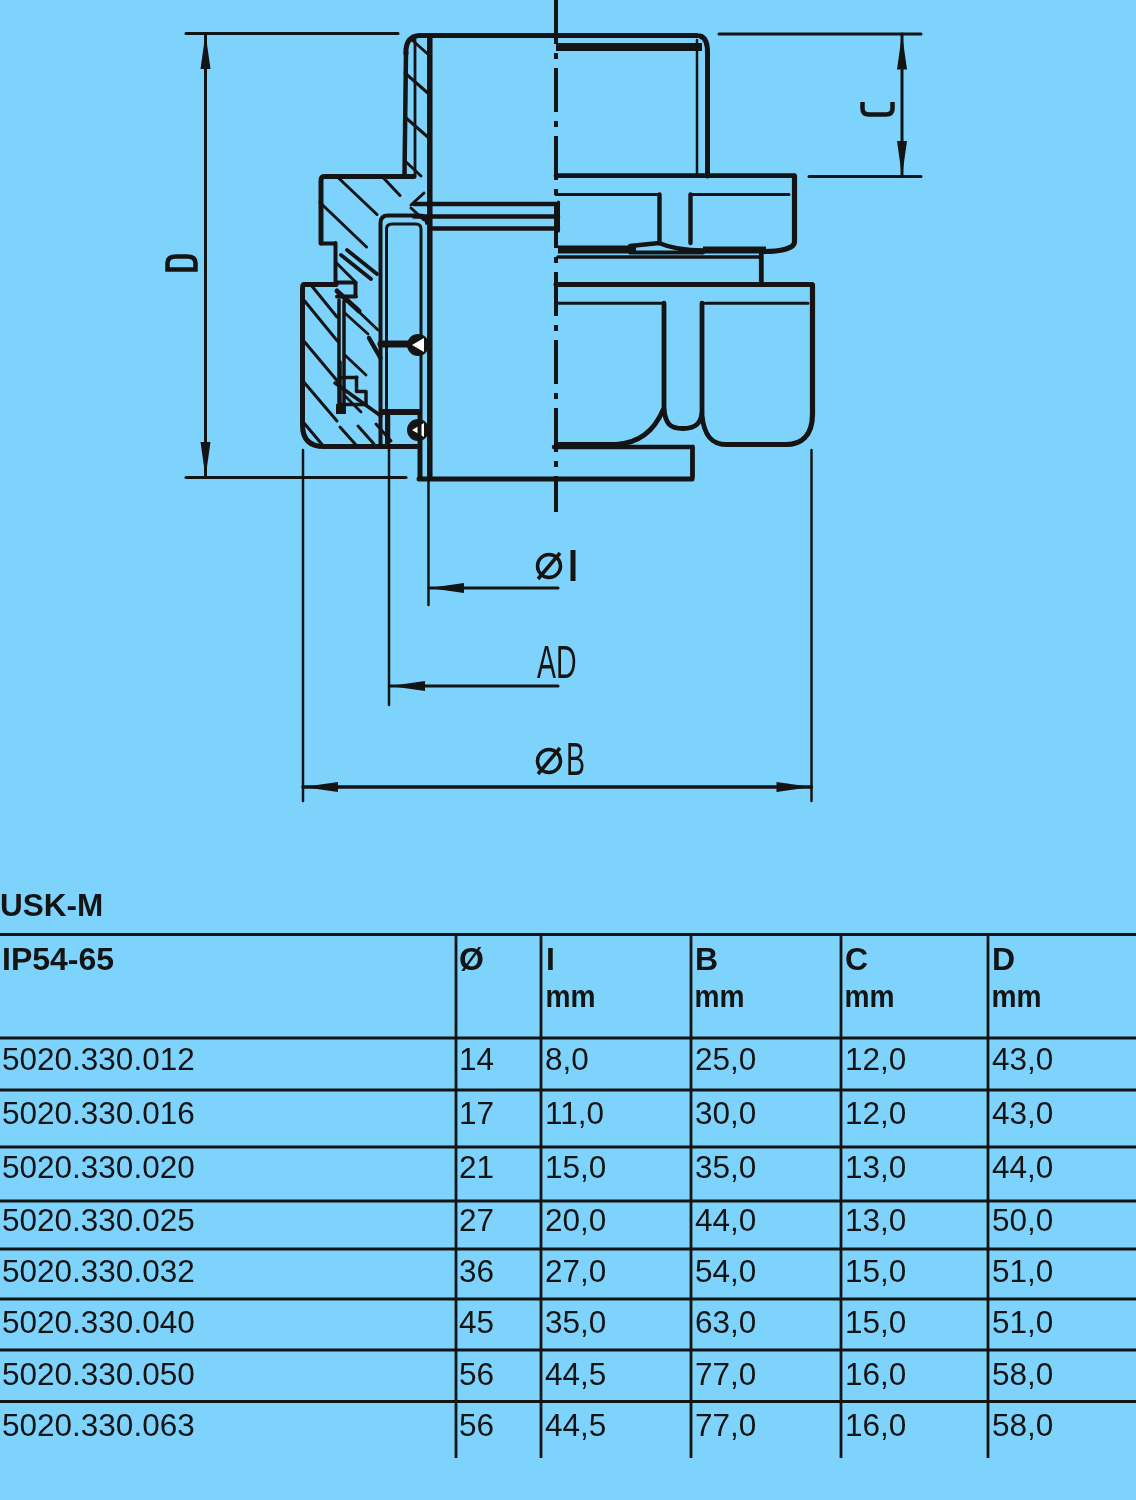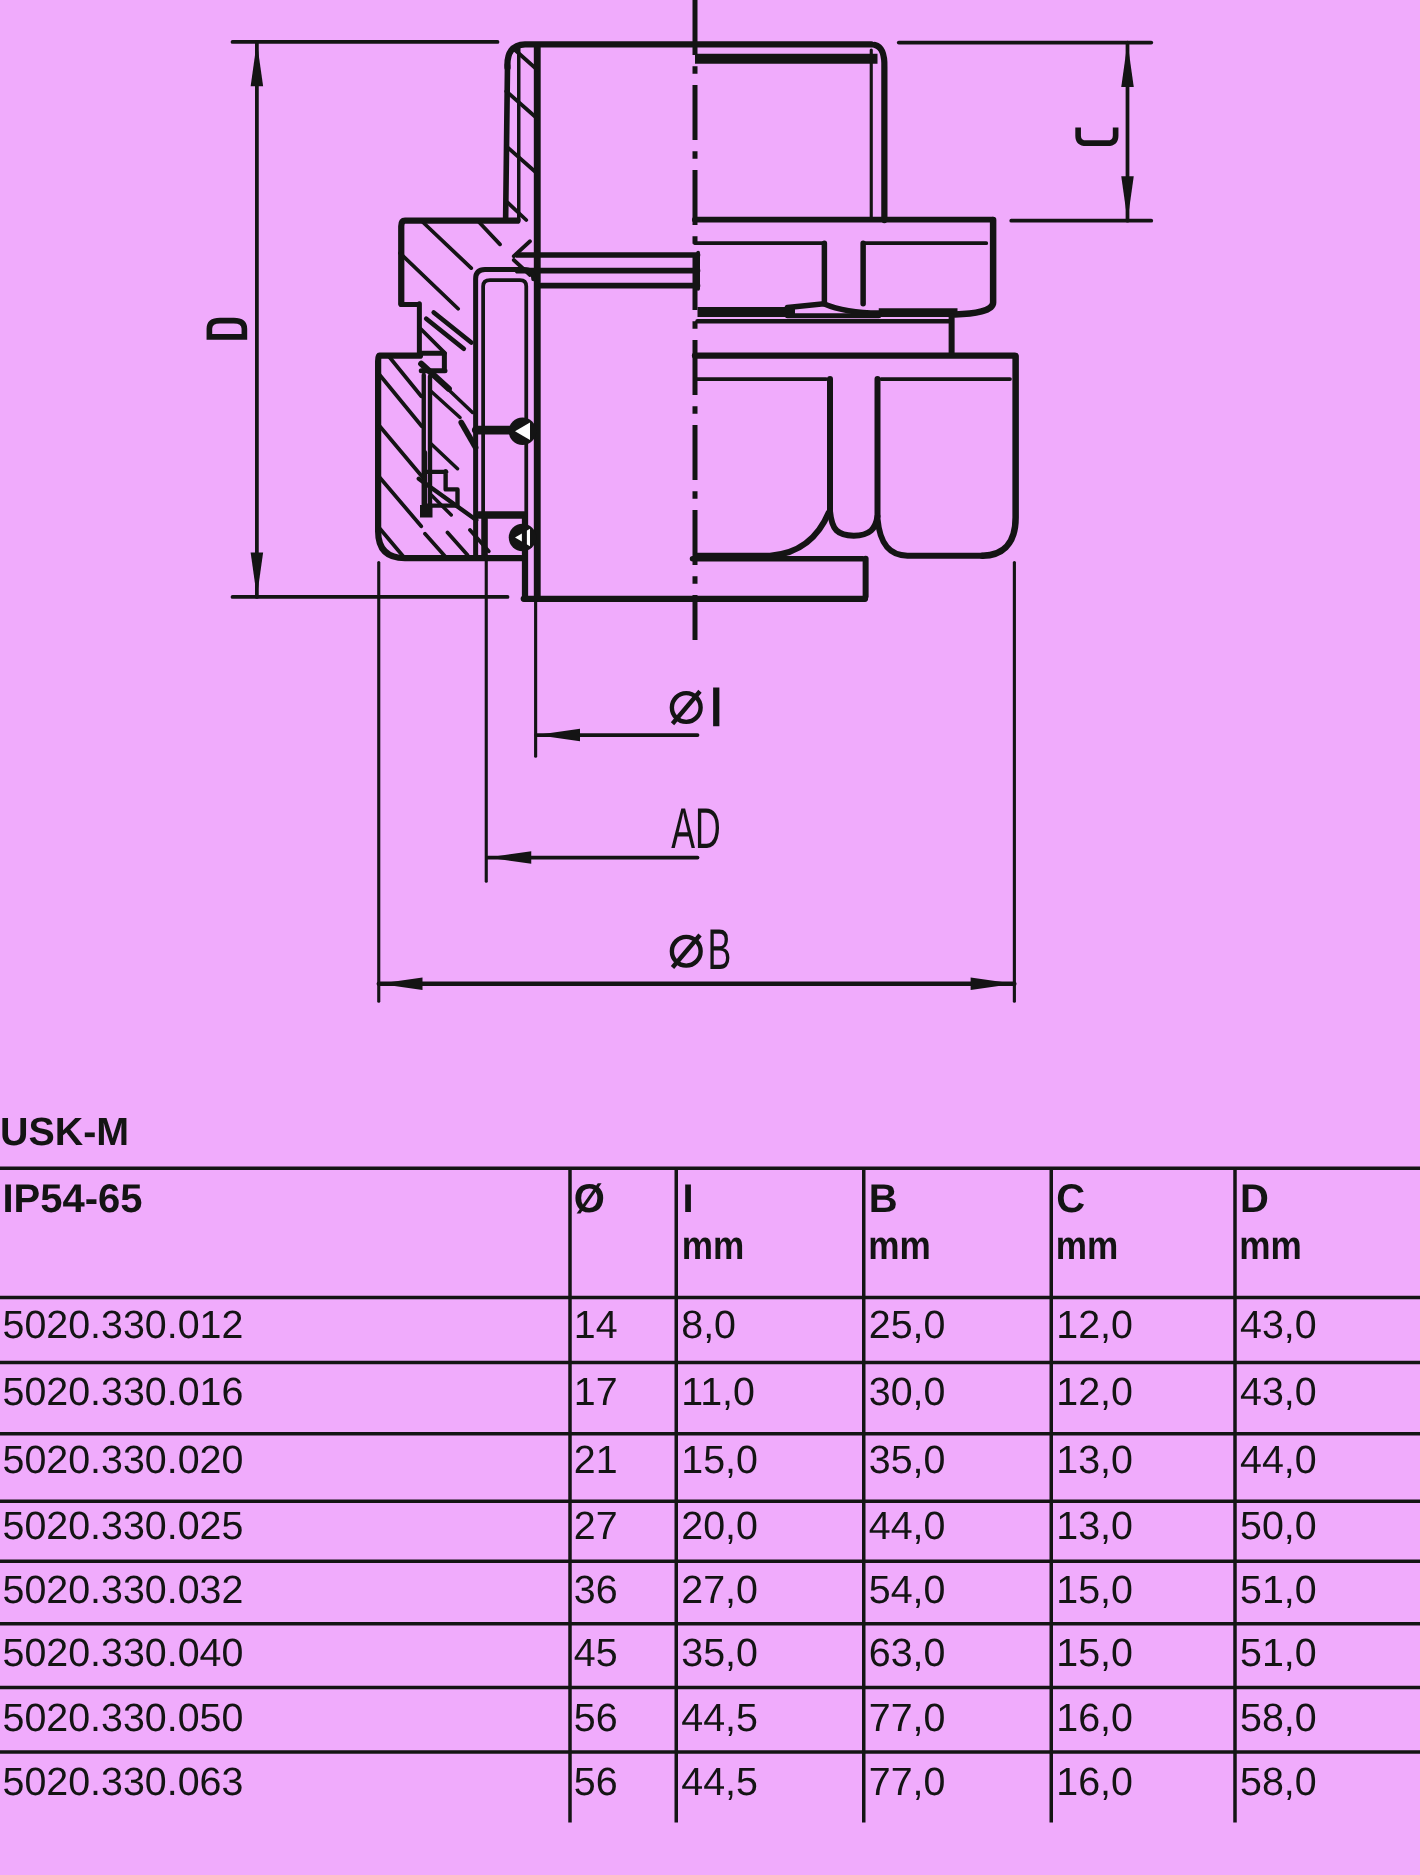--- a/index.html
+++ b/index.html
@@ -1,16 +1,16 @@
 <!DOCTYPE html>
 <html><head>
 <meta charset="utf-8">
 <style>
   html,body{margin:0;padding:0;background:#ffffff;}
-  .page{width:1136px;height:1500px;position:relative;background:#f0abfc;
+  .page{width:1136px;height:1500px;position:relative;background:#7dd3fc;
         font-family:"Liberation Sans", sans-serif;}
   svg{position:absolute;top:0;left:0;}
   text{fill:#141414;}
 </style>
 </head>
 <body>
 <div class="page">
 <svg width="1136" height="1500" viewBox="0 0 1136 1500">
 <g stroke="#141414" fill="none" stroke-linecap="round">
 

